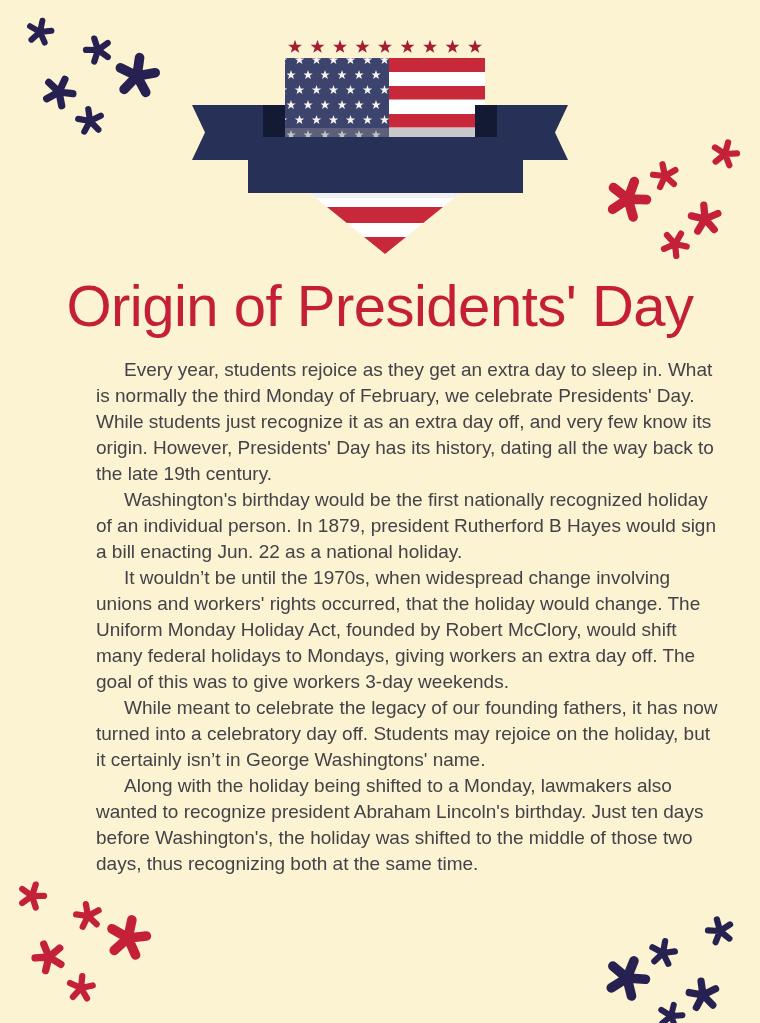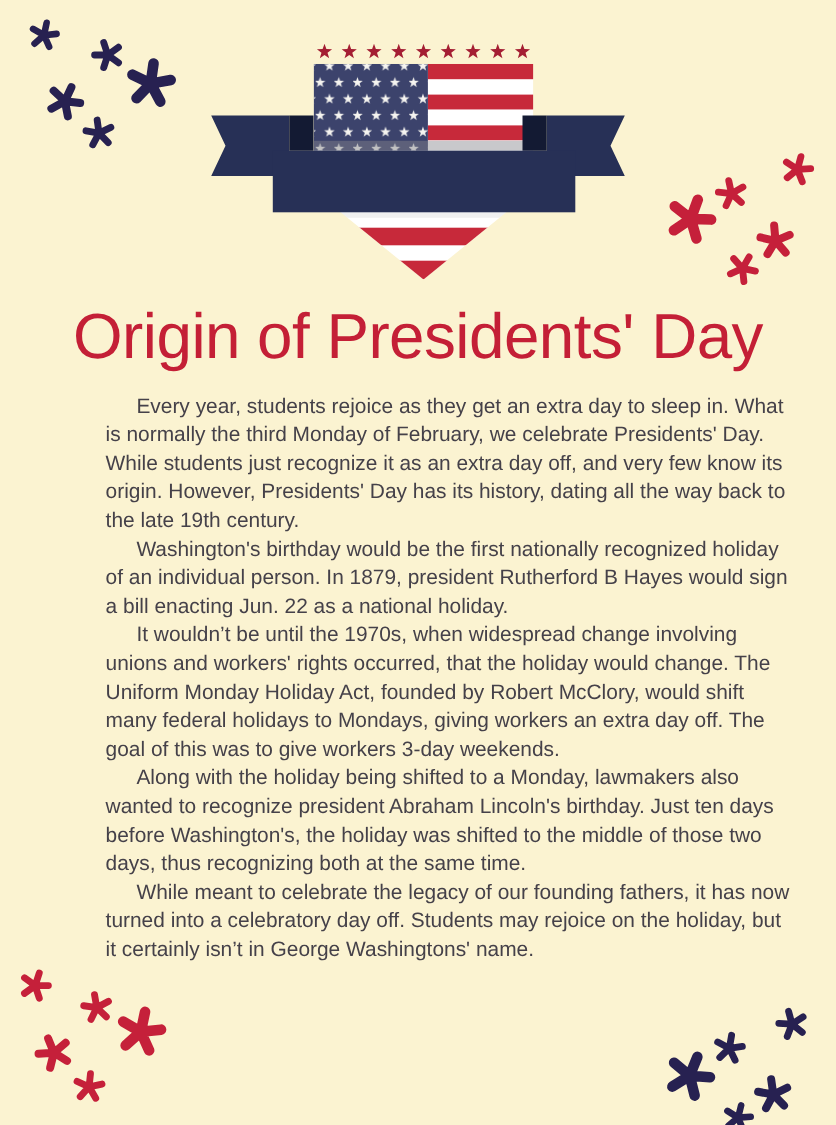--- a/index.html
+++ b/index.html
@@ -149,17 +149,17 @@
       <use href="#star5" transform="translate(290,9) scale(1.45)"></use>
     </g>
   </svg>
 
   <h1 class="page-title">Origin of Presidents' Day</h1>
 
   <div class="article">
     <p>Every year, students rejoice as they get an extra day to sleep in. What is normally the third Monday of February, we celebrate Presidents' Day. While students just recognize it as an extra day off, and very few know its origin. However, Presidents' Day has its history, dating all the way back to the late 19th century.</p>
     <p>Washington's birthday would be the first nationally recognized holiday of an individual person. In 1879, president Rutherford B Hayes would sign a bill enacting Jun. 22 as a national holiday.</p>
     <p>It wouldn’t be until the 1970s, when widespread change involving unions and workers' rights occurred, that the holiday would change. The Uniform Monday Holiday Act, founded by Robert McClory, would shift many federal holidays to Mondays, giving workers an extra day off. The goal of this was to give workers 3-day weekends.</p>
+    <p>While meant to celebrate the legacy of our founding fathers, it has now turned into a celebratory day off. Students may rejoice on the holiday, but it certainly isn’t in George Washingtons' name.</p>
     <p>Along with the holiday being shifted to a Monday, lawmakers also wanted to recognize president Abraham Lincoln's birthday. Just ten days before Washington's, the holiday was shifted to the middle of those two days, thus recognizing both at the same time.</p>
-    <p>While meant to celebrate the legacy of our founding fathers, it has now turned into a celebratory day off. Students may rejoice on the holiday, but it certainly isn’t in George Washingtons' name.</p>
   </div>
 
 </div>
 
 </body></html>

